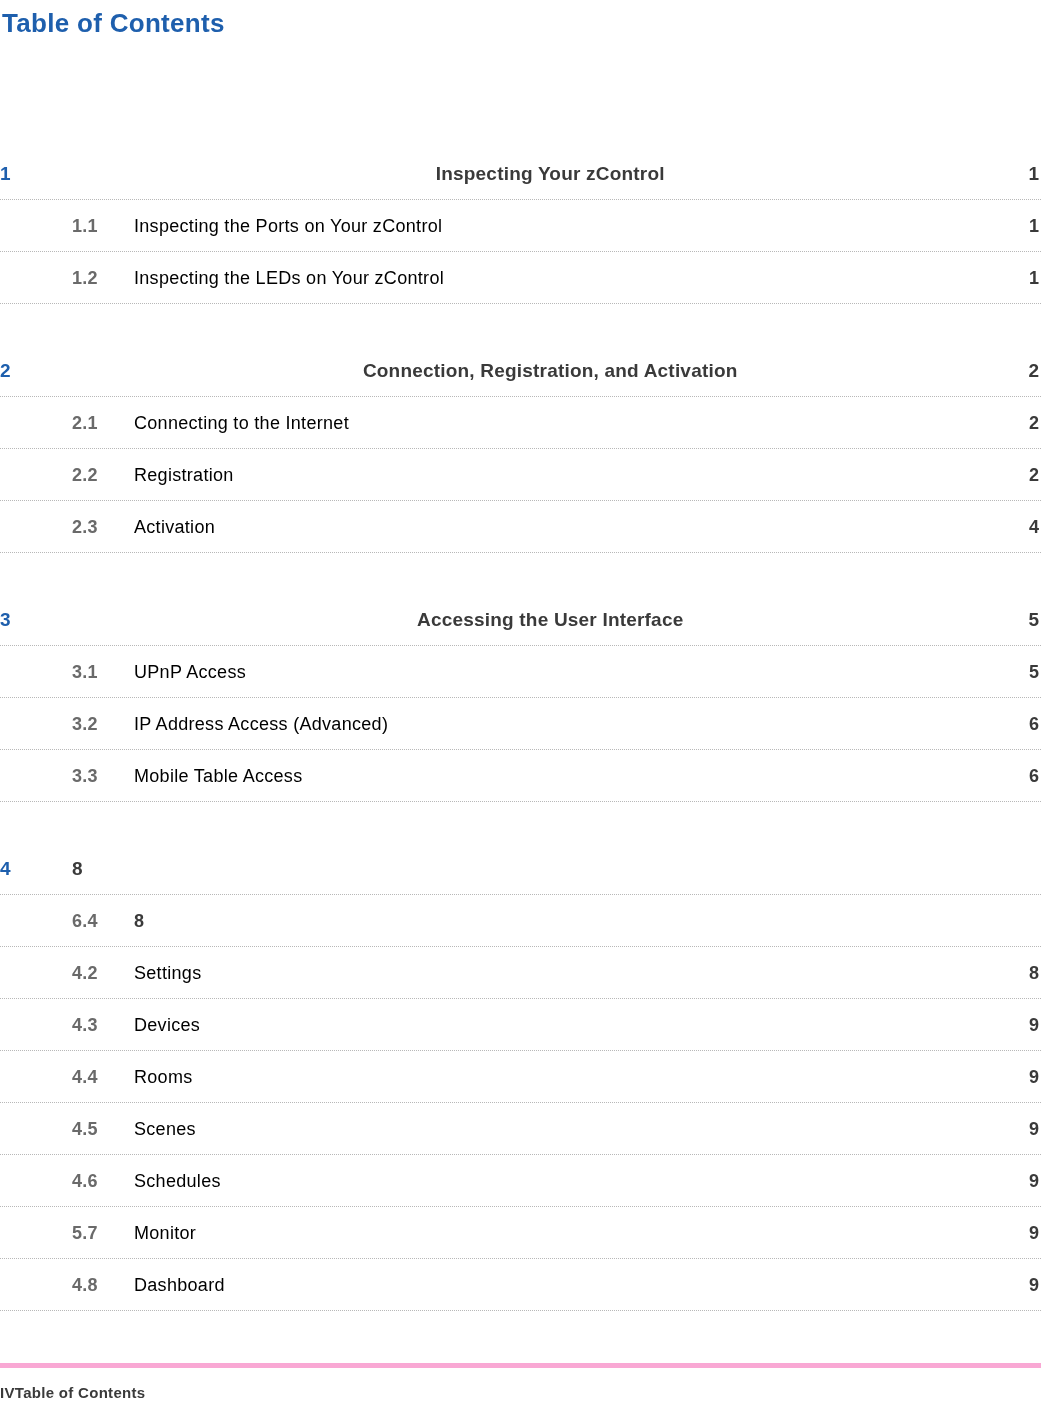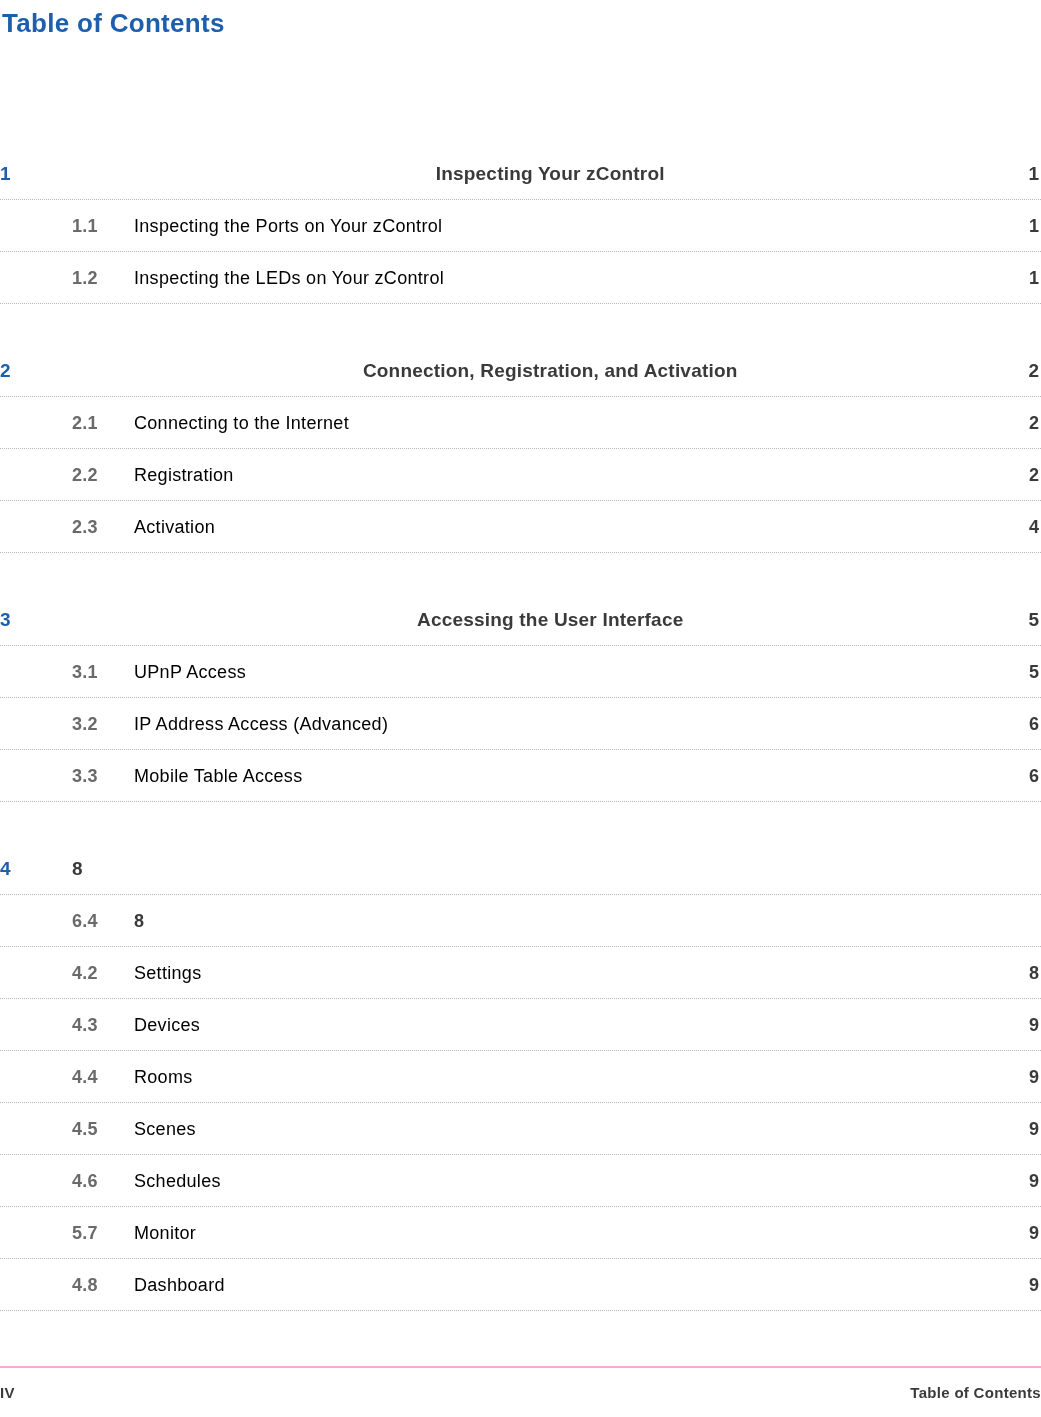--- a/index.html
+++ b/index.html
@@ -92,24 +92,24 @@
       font-size: 18px;
       font-weight: 600;
       text-align: right;
       padding-right: 2px;
     }
     .footer {
       position: absolute;
       bottom: 16px;
       left: 0;
       right: 0;
-      border-top: 2px solid #f9a8d4;
+      border-top: 5px solid #f9a8d4;
       padding-top: 16px;
       display: flex;
-      justify-content: space-between;
+      justify-content: flex-start;
     }
     .footer-left {
       font-size: 15px;
       font-weight: bold;
       color: #3a3a3a;
       letter-spacing: 0.3px;
     }
     .footer-right {
       font-size: 15px;
       font-weight: bold;

